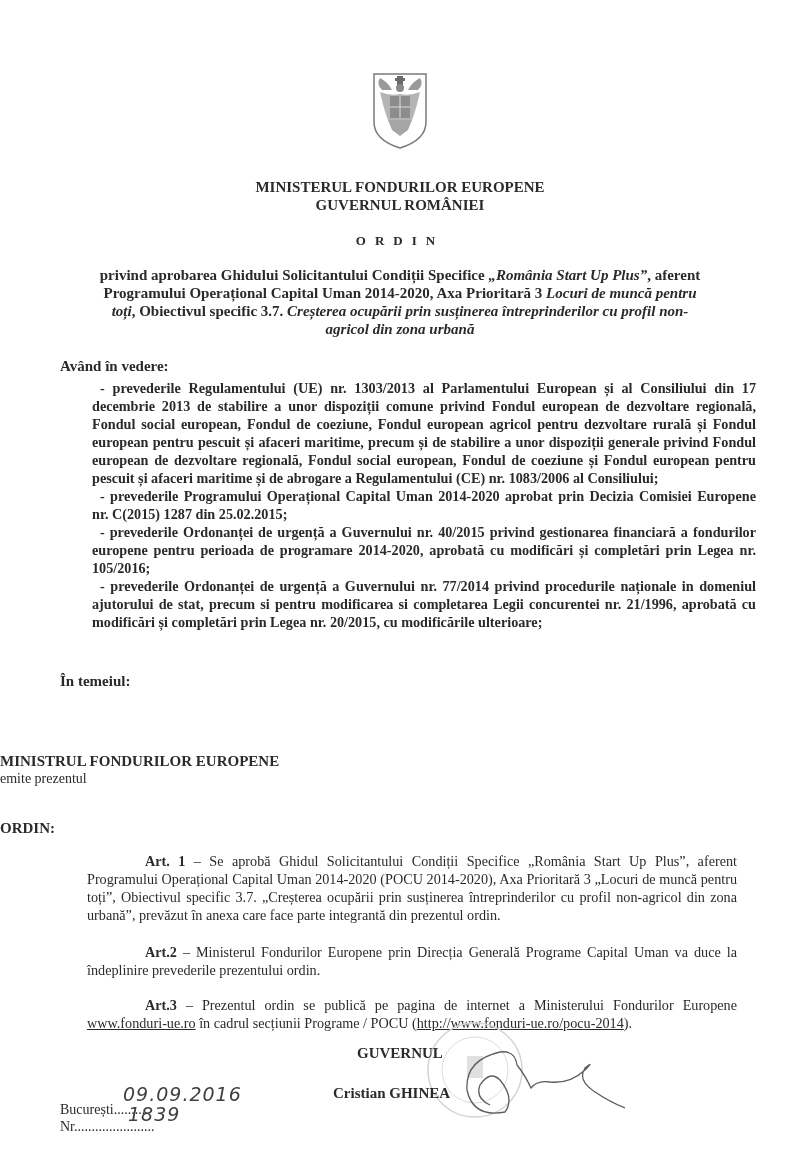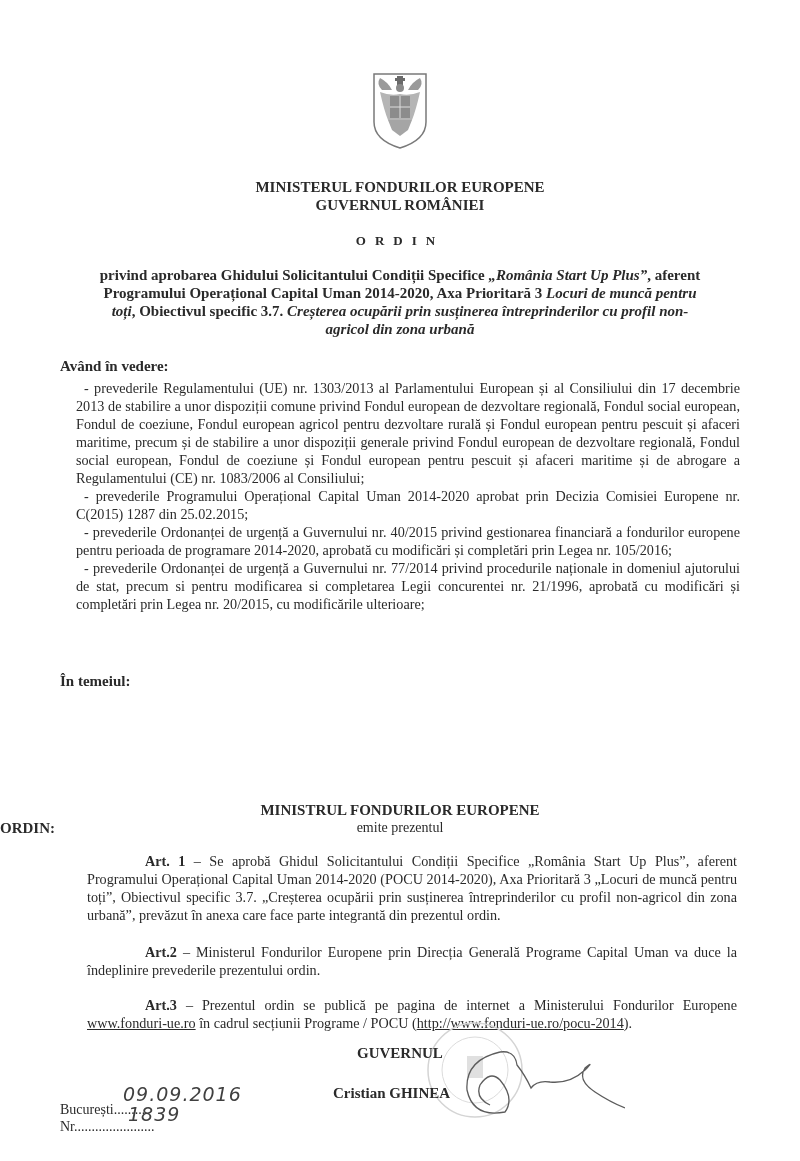--- a/index.html
+++ b/index.html
@@ -30,21 +30,21 @@
       position: absolute; left: 60px; font-weight: bold; font-size: 15px;
     }
     .body-block {
       position: absolute; left: 60px; width: 680px;
       font-size: 14.2px; line-height: 18px; text-align: justify;
     }
     .body-block p { margin: 0; }
     .indent-dash { text-indent: 8px; }
     .indent-art { text-indent: 58px; }
     .minister-block {
-      position: absolute; left: 0; width: 800px; top: 801px; text-align: center;
+      position: absolute; left: 0; width: 800px; top: 752px; text-align: left;
     }
     .minister-title { font-weight: bold; font-size: 15px; line-height: 18px; }
     .minister-sub { font-size: 14px; line-height: 18px; }
     .ordin-colon {
       position: absolute; left: 0; width: 800px; top: 820px; 
       font-weight: bold; font-size: 15px;
     }
     .articles { position: absolute; left: 87px; width: 650px; font-size: 14.2px; line-height: 18px; text-align: justify; }
     .articles p { margin: 0; text-indent: 58px; }
     .articles b { font-weight: bold; }
@@ -89,21 +89,21 @@
     <div>GUVERNUL ROMÂNIEI</div>
   </div>
 
   <div class="ordin-spaced center">ORDIN</div>
 
   <div class="subject">
     <span>privind aprobarea Ghidului Solicitantului Condiții Specifice </span><i>„România Start Up Plus”</i><span>, aferent Programului Operațional Capital Uman 2014-2020, Axa Prioritară 3 </span><i>Locuri de muncă pentru toți</i><span>, Obiectivul specific 3.7. </span><i>Creșterea ocupării prin susținerea întreprinderilor cu profil non-agricol din zona urbană</i>
   </div>
 
   <div class="section-title" style="top:358px;">Având în vedere:</div>
-  <div class="body-block" style="top:379px; left:76px; width:664px;">
+  <div class="body-block" style="top:379px; left:92px; width:664px;font-weight:bold;">
     <p class="indent-dash" style="margin-left:-0px;">- prevederile Regulamentului (UE) nr. 1303/2013 al Parlamentului European și al Consiliului din 17 decembrie 2013 de stabilire a unor dispoziții comune privind Fondul european de dezvoltare regională, Fondul social european, Fondul de coeziune, Fondul european agricol pentru dezvoltare rurală și Fondul european pentru pescuit și afaceri maritime, precum și de stabilire a unor dispoziții generale privind Fondul european de dezvoltare regională, Fondul social european, Fondul de coeziune și Fondul european pentru pescuit și afaceri maritime și de abrogare a Regulamentului (CE) nr. 1083/2006 al Consiliului;</p>
     <p class="indent-dash">- prevederile Programului Operațional Capital Uman 2014-2020 aprobat prin Decizia Comisiei Europene nr. C(2015) 1287 din 25.02.2015;</p>
     <p class="indent-dash">- prevederile Ordonanței de urgență a Guvernului nr. 40/2015 privind gestionarea financiară a fondurilor europene pentru perioada de programare 2014-2020, aprobată cu modificări și completări prin Legea nr. 105/2016;</p>
     <p class="indent-dash">- prevederile Ordonanței de urgență a Guvernului nr. 77/2014 privind procedurile naționale in domeniul ajutorului de stat, precum si pentru modificarea si completarea Legii concurentei nr. 21/1996, aprobată cu modificări și completări prin  Legea nr. 20/2015, cu modificările ulterioare;</p>
   </div>
 
   <div class="section-title" style="top:673px;">În temeiul:</div>
 
   <div class="minister-block">
     <div class="minister-title">MINISTRUL FONDURILOR EUROPENE</div>

